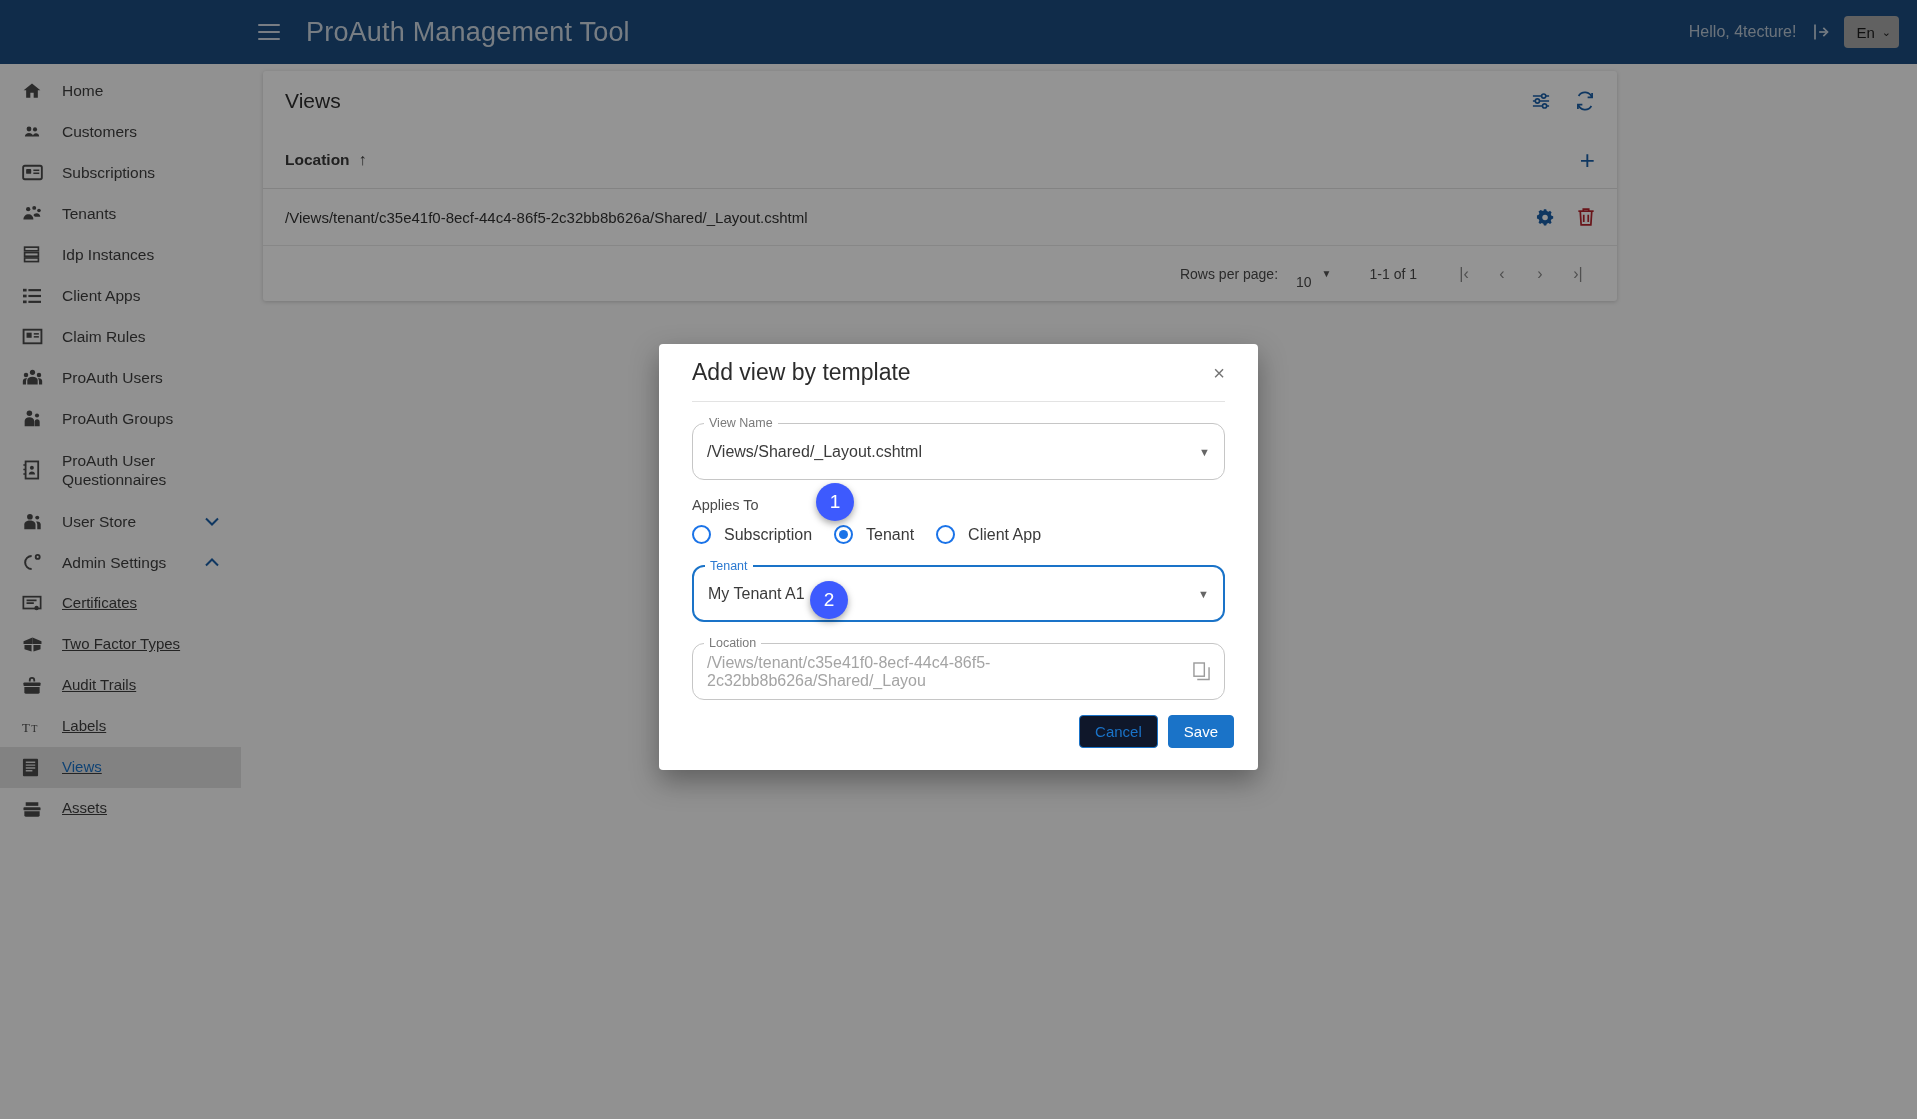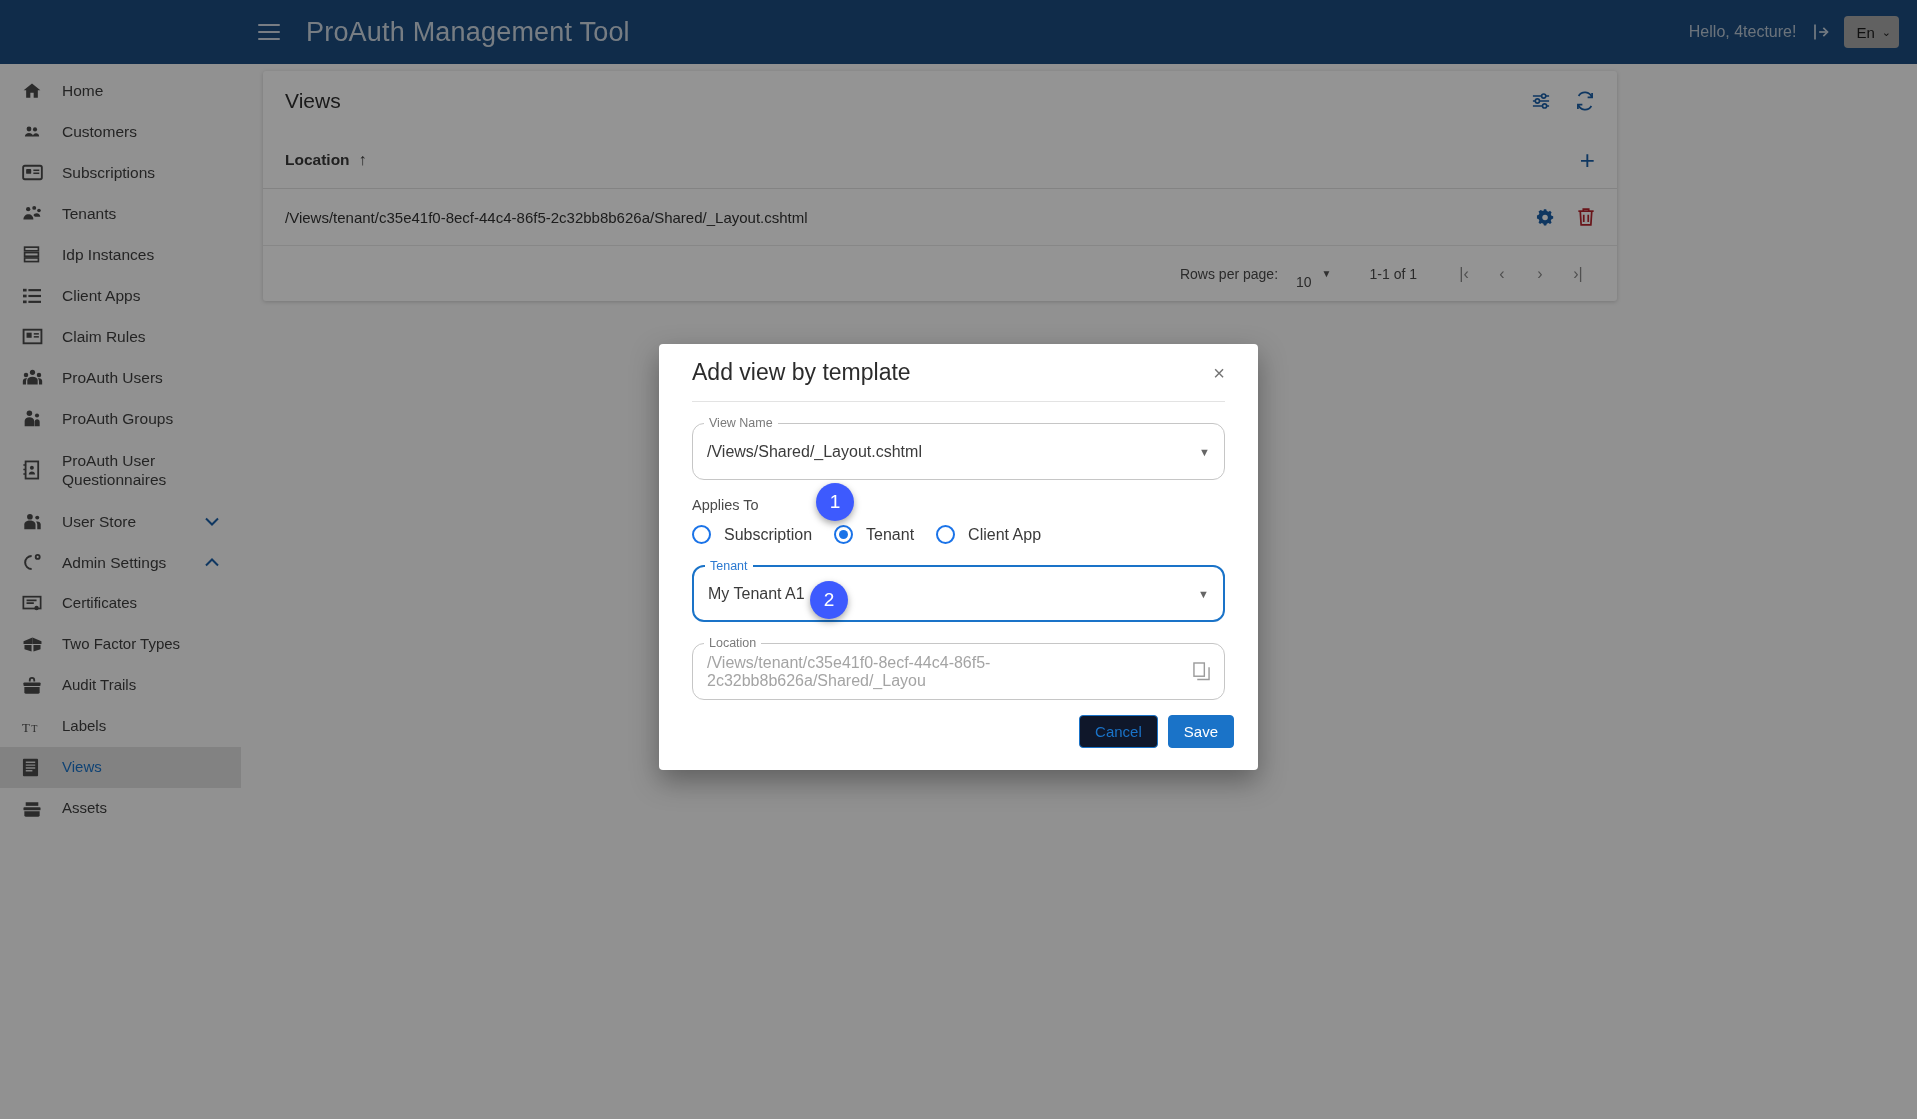--- a/index.html
+++ b/index.html
@@ -43,21 +43,21 @@
     background:#fafafa; padding-top:6px; overflow:hidden;
   }
   .nav-item {
     display:flex; align-items:center; height:41px; padding-left:22px; cursor:pointer;
     color:#3f3f3f; font-size:15.5px; position:relative;
   }
   .nav-item .ico { width:26px; min-width:26px; height:20px; display:flex; align-items:center; color:#4a4a4a; }
   .nav-item .lbl { margin-left:14px; line-height:1.25; }
   .nav-item.two-line { height:62px; align-items:center; }
   .nav-item.two-line .lbl { max-width:130px; }
-  .nav-item.sub { font-size:15px; }
+  .nav-item.sub { font-size:15px;text-decoration:underline; }
   .nav-item.active { background:#e0e0e0; }
   .nav-item.active .lbl { color:#1a73c8; }
   .nav-item .chev { margin-left:auto; margin-right:22px; color:#1a5fa8; font-size:13px; }
   .nav-item.group { font-weight:400; }
 
   svg { display:block; }
 
   
   .content { position:absolute; top:64px; left:241px; width:1676px; height:1055px; }
   .card {

